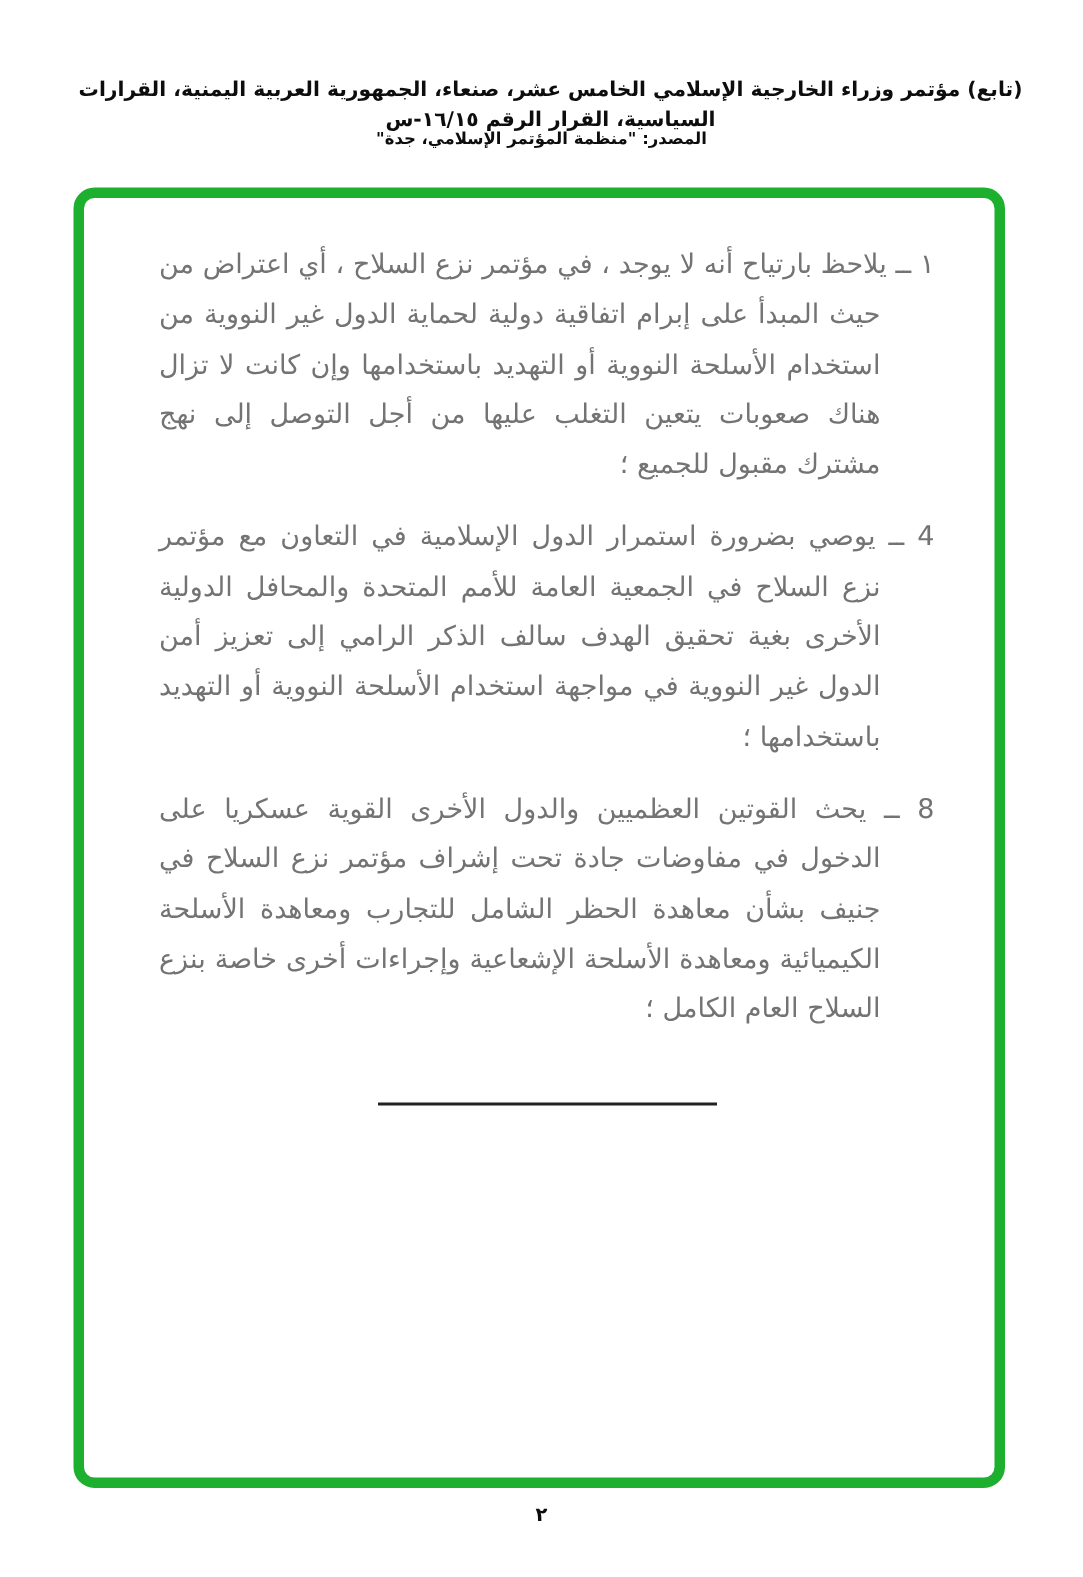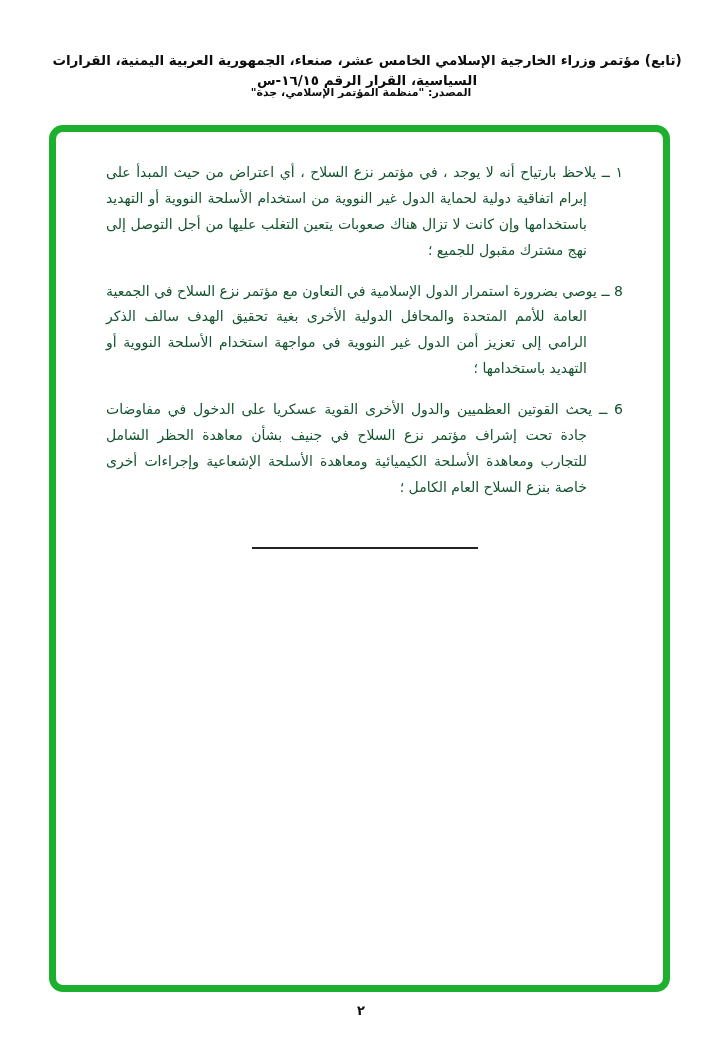--- a/index.html
+++ b/index.html
@@ -48,26 +48,26 @@
     border: 7px solid var(--border-green, #1db02e);
     border-radius: 14px;
     background: #ffffff;
   }
   .content {
     direction: rtl;
     padding: 28px 40px 0 50px;
   }
   .para {
     margin: 0 0 15px 0;
-    font-size: 14px;
+    font-size: 18px;
     line-height: 1.85;
     text-align: justify;
     padding-right: 36px;
     text-indent: -36px;
-    color: #14532d;
+    color: #737373;
   }
   .para .num-label {
     white-space: nowrap;
   }
   .divider {
     width: 226px;
     height: 0;
     border-top: 2px solid #222222;
     margin: 46px auto 0 auto;
   }
@@ -89,22 +89,22 @@
   <div class="header-line1">(تابع) مؤتمر وزراء الخارجية الإسلامي الخامس عشر، صنعاء، الجمهورية العربية اليمنية، القرارات السياسية، القرار الرقم ١٦/١٥-س</div>
   <div class="header-line2">المصدر:  "منظمة المؤتمر الإسلامي، جدة"</div>
 </header>
 
 <div class="green-box">
   <div class="content">
 
     <p class="para"><span class="num-label">١ ــ</span> <span>يلاحظ بارتياح أنه لا يوجد ، في مؤتمر نزع السلاح ، أي اعتراض من حيث المبدأ على إبرام اتفاقية دولية لحماية الدول غير النووية من استخدام الأسلحة النووية أو التهديد باستخدامها وإن كانت لا تزال هناك صعوبات يتعين التغلب عليها من أجل التوصل إلى نهج مشترك مقبول للجميع ؛</span></p>
 
 
-    <p class="para"><span class="num-label">8 ــ</span> <span>يوصي بضرورة استمرار الدول الإسلامية في التعاون مع مؤتمر نزع السلاح في الجمعية العامة للأمم المتحدة والمحافل الدولية الأخرى بغية تحقيق الهدف سالف الذكر الرامي إلى تعزيز أمن الدول غير النووية في مواجهة استخدام الأسلحة النووية أو التهديد باستخدامها ؛</span></p>
+    <p class="para"><span class="num-label">4 ــ</span> <span>يوصي بضرورة استمرار الدول الإسلامية في التعاون مع مؤتمر نزع السلاح في الجمعية العامة للأمم المتحدة والمحافل الدولية الأخرى بغية تحقيق الهدف سالف الذكر الرامي إلى تعزيز أمن الدول غير النووية في مواجهة استخدام الأسلحة النووية أو التهديد باستخدامها ؛</span></p>
 
-    <p class="para"><span class="num-label">6 ــ</span> <span>يحث القوتين العظميين والدول الأخرى القوية عسكريا على الدخول في مفاوضات جادة تحت إشراف مؤتمر نزع السلاح في جنيف بشأن معاهدة الحظر الشامل للتجارب ومعاهدة الأسلحة الكيميائية ومعاهدة الأسلحة الإشعاعية وإجراءات أخرى خاصة بنزع السلاح العام الكامل ؛</span></p>
+    <p class="para"><span class="num-label">8 ــ</span> <span>يحث القوتين العظميين والدول الأخرى القوية عسكريا على الدخول في مفاوضات جادة تحت إشراف مؤتمر نزع السلاح في جنيف بشأن معاهدة الحظر الشامل للتجارب ومعاهدة الأسلحة الكيميائية ومعاهدة الأسلحة الإشعاعية وإجراءات أخرى خاصة بنزع السلاح العام الكامل ؛</span></p>
 
 
     <div class="divider"></div>
   </div>
 </div>
 
 <div class="page-number">٢</div>
 
 </body></html>

